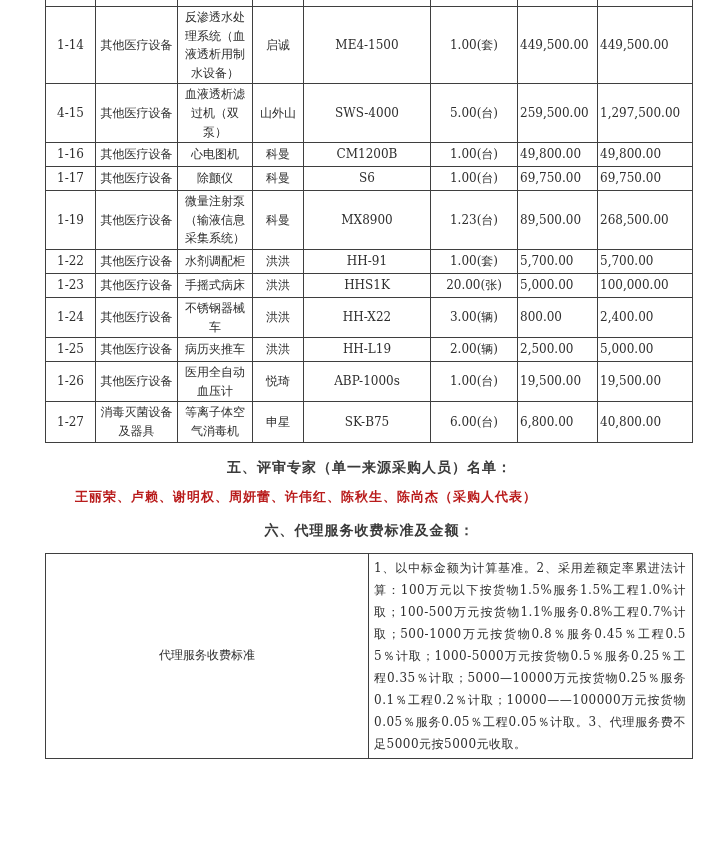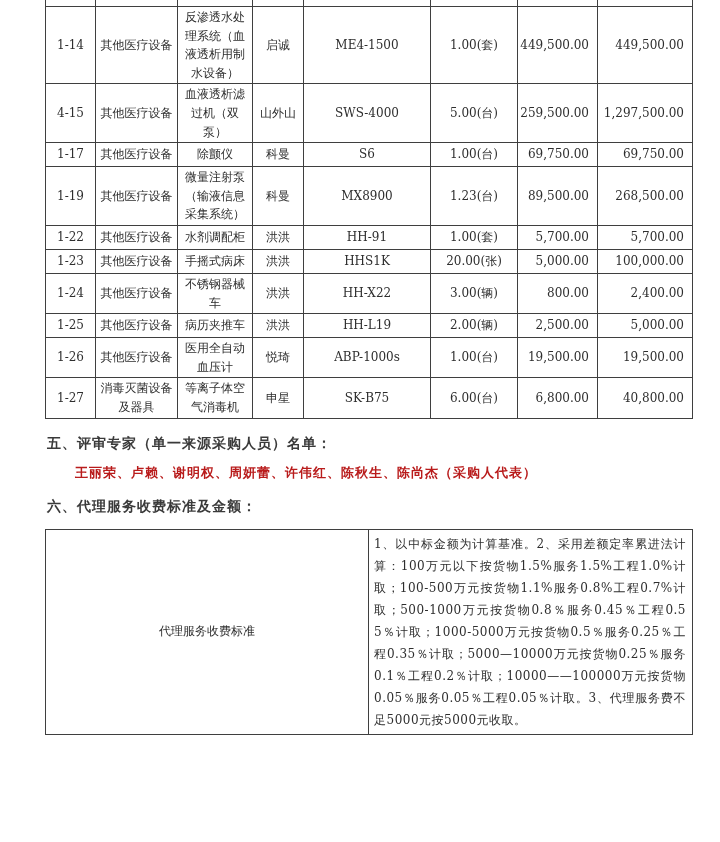--- a/index.html
+++ b/index.html
@@ -8,23 +8,23 @@
     font-family:"DejaVu Serif","Liberation Serif",serif;
     color:#2e2e2e;overflow:hidden;
   }
   .page{padding:0 28px 0 45px;}
   table{border-collapse:collapse;width:647px;table-layout:fixed;}
   td,th{border:1px solid #3f3f3f;font-size:12px;font-weight:normal;
         padding:1px 2px;text-align:center;vertical-align:middle;line-height:1.55;
         word-break:break-all;}
   tr.clipped td{border-top:none;height:6px;padding:0;}
   .items-table td{height:21px;}
-  .col-unit_price,.col-total{text-align:right;padding-right:8px;}
+  .col-unit_price,.col-total{text-align:left;padding-right:8px;}
   .heading{font-size:14px;font-weight:600;color:#3a3a3a;margin:16px 0 0 2px;
-           letter-spacing:1px;}
+           letter-spacing:1px;text-align:center;}
   .names-line{font-size:13px;font-weight:600;color:#b91c1c;margin:11px 0 0 30px;
               letter-spacing:1px;}
   .fee-table{margin-top:13px;}
   .fee-standard-cell{height:193px;}
   .fee-text-cell{text-align:left;text-align:justify;padding:3px 6px 3px 5px;
                  line-height:22px;font-size:12px;letter-spacing:0.5px;}
 </style>
 </head>
 <body>
 
@@ -64,20 +64,30 @@
         </tr>
         <tr>
           <td class="col-no">4-15</td>
           <td class="col-category">其他医疗设备</td>
           <td class="col-name">血液透析滤过机（双泵）</td>
           <td class="col-brand">山外山</td>
           <td class="col-model">SWS-4000</td>
           <td class="col-qty">5.00(台)</td>
           <td class="col-unit_price">259,500.00</td>
           <td class="col-total">1,297,500.00</td>
+        </tr>
+        <tr>
+          <td class="col-no">1-16</td>
+          <td class="col-category">其他医疗设备</td>
+          <td class="col-name">心电图机</td>
+          <td class="col-brand">科曼</td>
+          <td class="col-model">CM1200B</td>
+          <td class="col-qty">1.00(台)</td>
+          <td class="col-unit_price">49,800.00</td>
+          <td class="col-total">49,800.00</td>
         </tr>
         <tr>
           <td class="col-no">1-17</td>
           <td class="col-category">其他医疗设备</td>
           <td class="col-name">除颤仪</td>
           <td class="col-brand">科曼</td>
           <td class="col-model">S6</td>
           <td class="col-qty">1.00(台)</td>
           <td class="col-unit_price">69,750.00</td>
           <td class="col-total">69,750.00</td>

